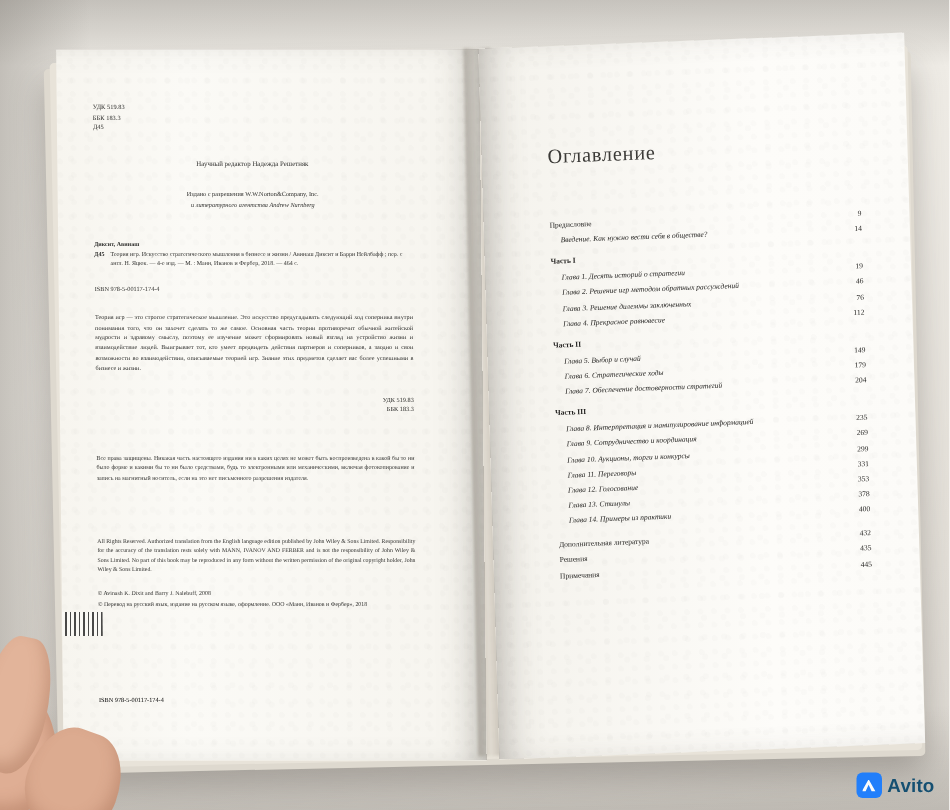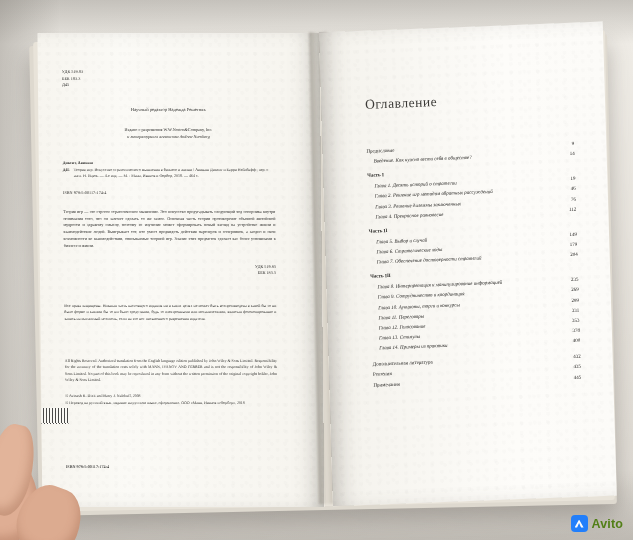--- a/index.html
+++ b/index.html
@@ -283,21 +283,21 @@
     position: absolute;
     left: 4px; top: 4.5px;
     width: 9px; height: 8px;
     background: #ffffff;
     clip-path: polygon(0 100%, 50% 0, 100% 100%, 72% 100%, 50% 45%, 28% 100%);
   }
   .wm-text {
     font-family: "Liberation Sans", sans-serif;
     font-size: 12.5px;
     font-weight: bold;
-    color: #4d7c0f;
+    color: #0c4a6e;
     letter-spacing: .01em;
   }
 
   
   .paper-noise {
     position: absolute;
     inset: 0;
     background-image:
       radial-gradient(circle at 20% 30%, rgba(0,0,0,.012) 0 2px, transparent 2px),
       radial-gradient(circle at 70% 60%, rgba(0,0,0,.010) 0 2px, transparent 2px);

